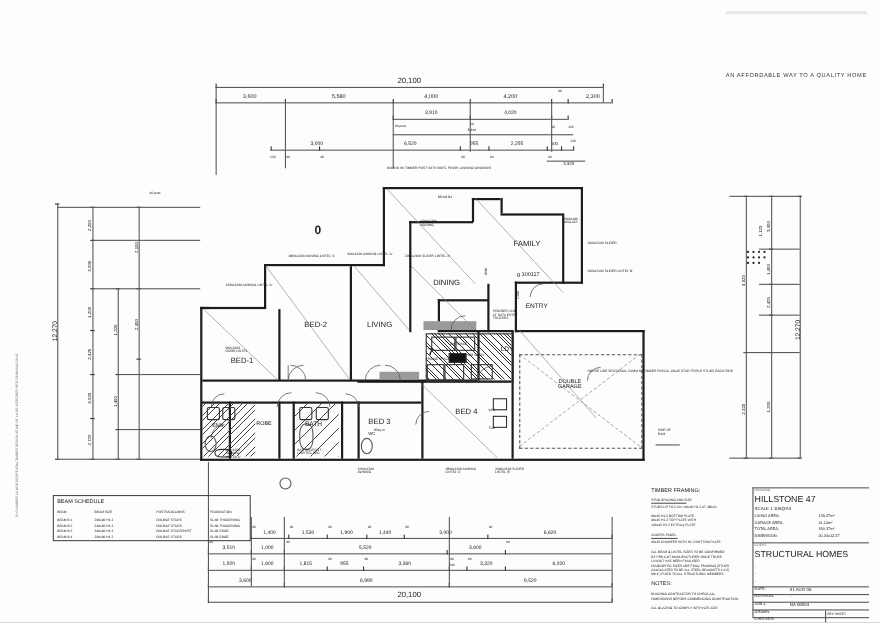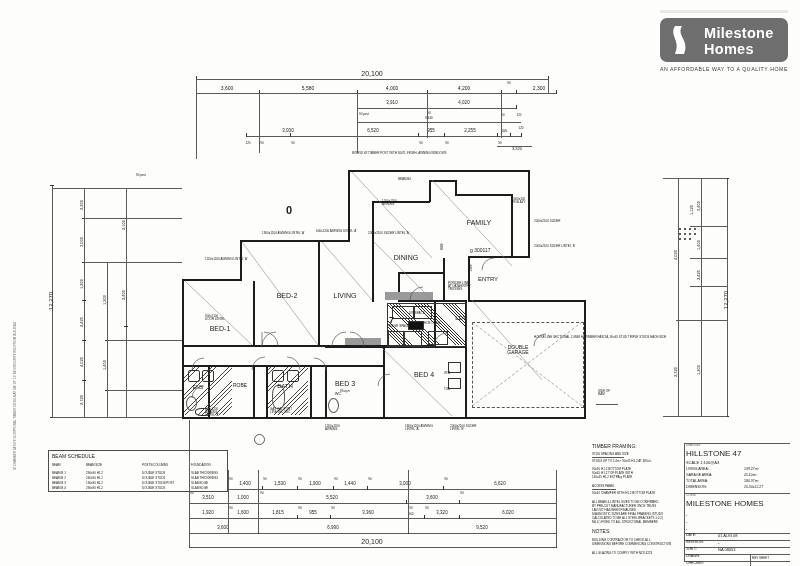--- a/index.html
+++ b/index.html
@@ -39,27 +39,20 @@
   #logo .lt{position:absolute;color:#fff;font-weight:bold;letter-spacing:.3px;}
   .tagline{position:absolute;right:12px;top:66px;font-size:5.2px;letter-spacing:.55px;color:#3a3a3a;}
   .frame{position:absolute;border:1px solid #4a4a4a;}
   .smear{position:absolute;background:#cfcfcf;opacity:.45;}
 </style>
 </head>
 <body>
 
 <div id="sheet">
 
-  <div id="logo">
-    <svg width="128" height="44" style="position:absolute;left:0;top:0">
-      <path d="M22 8 C16 18, 30 22, 24 36 L15 36 C21 22, 9 18, 15 8 Z" fill="#ffffff"></path>
-    </svg>
-    <div class="lt" style="left:44px;top:7px;font-size:14.5px">Milestone</div>
-    <div class="lt" style="left:44px;top:23px;font-size:14.5px">Homes</div>
-  </div>
   <div class="tagline">AN AFFORDABLE WAY TO A QUALITY HOME</div>
   <div class="smear" style="right:12px;top:10px;width:128px;height:3px"></div>
 
   <div class="ln h thin" style="left:196px;top:79px;width:352px"></div>
   <div class="tick" style="left:196px;top:76px"></div>
   <div class="tick" style="left:548px;top:76px"></div>
   <div class="txt t7 c" style="left:372px;top:70px">20,100</div>
 
   <div class="ln h thin" style="left:196px;top:93px;width:360px"></div>
   <div class="tick" style="left:196px;top:90px"></div>
@@ -524,21 +517,21 @@
     <div class="txt t35" style="left:60px;top:25px">139.27m²</div>
     <div class="txt t35" style="left:2px;top:31px">GARAGE AREA:</div>
     <div class="txt t35" style="left:60px;top:31px">41.10m²</div>
     <div class="txt t35" style="left:2px;top:37px">TOTAL AREA:</div>
     <div class="txt t35" style="left:60px;top:37px">180.37m²</div>
     <div class="txt t35" style="left:2px;top:43px">DIMENSION:</div>
     <div class="txt t35" style="left:60px;top:43px">20.34x12.27</div>
 
     <div class="ln h thin" style="left:0;top:50px;width:106px"></div>
     <div class="txt t3" style="left:2px;top:51px;color:#666">CLIENT</div>
-    <div class="txt t8" style="left:2px;top:57px">MILESTONE HOMES</div>
+    <div class="txt t8" style="left:2px;top:57px">STRUCTURAL HOMES</div>
     <div class="txt t4" style="left:2px;top:70px">-</div>
     <div class="txt t4" style="left:2px;top:77px">-</div>
     <div class="txt t4" style="left:2px;top:84px">-</div>
 
     <div class="ln h thin" style="left:0;top:90px;width:106px"></div>
     <div class="txt t35" style="left:2px;top:91px">DATE:</div>
     <div class="txt t4" style="left:34px;top:91px">01 AUG 08</div>
     <div class="ln h thin" style="left:0;top:97px;width:106px"></div>
     <div class="txt t35" style="left:2px;top:98px">REVISION:</div>
     <div class="txt t4" style="left:34px;top:98px">-</div>

